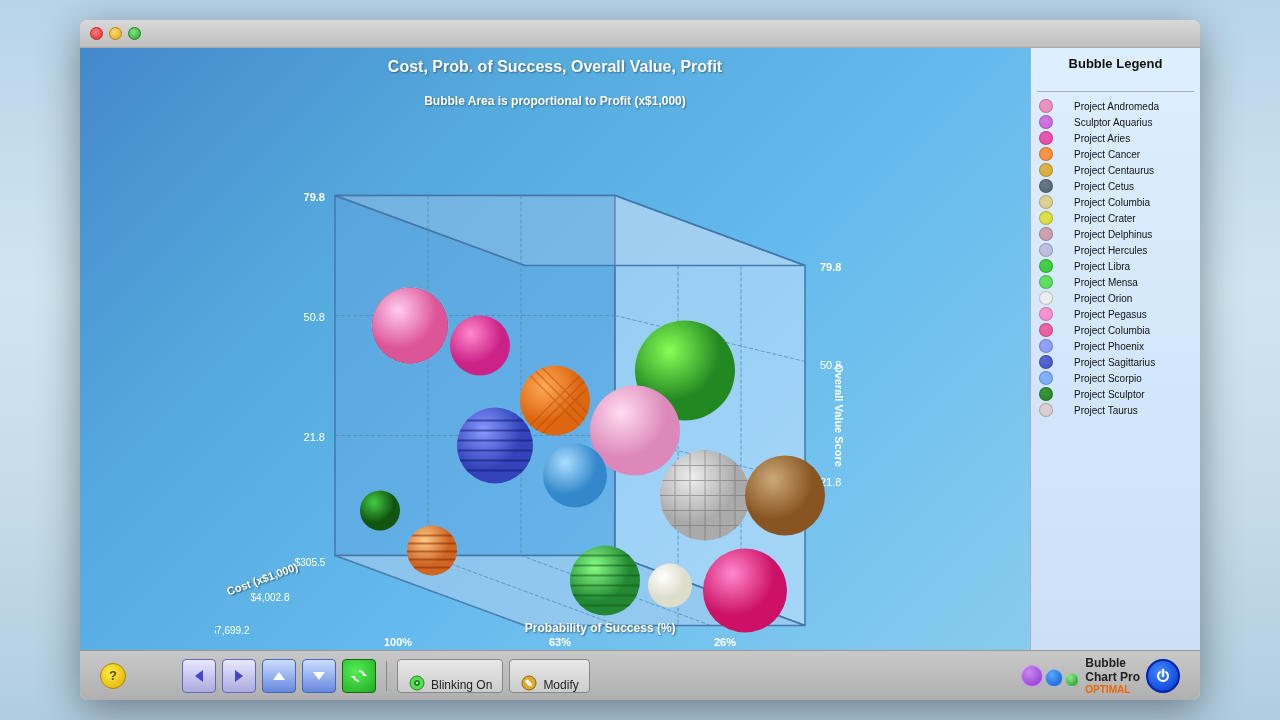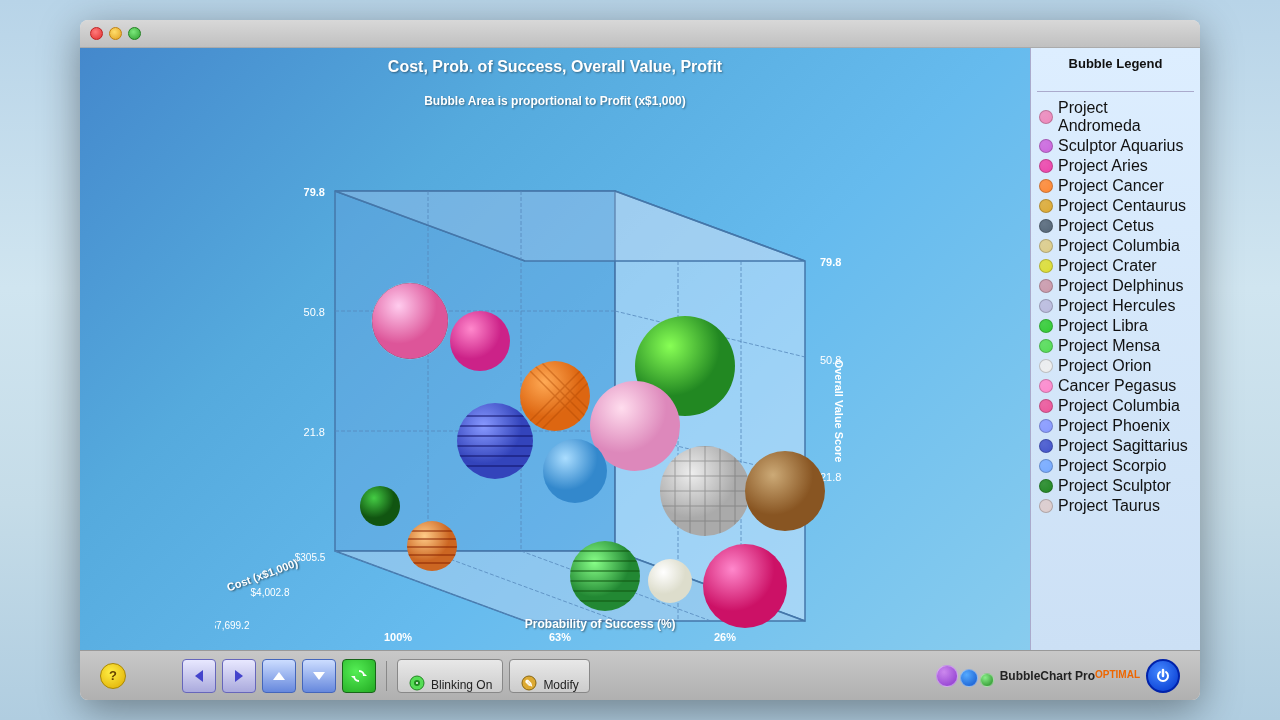--- a/index.html
+++ b/index.html
@@ -80,20 +80,21 @@
       color: #fff;
       text-shadow: 1px 1px 2px rgba(0,0,0,0.4);
       text-align: center;
     }
 
     .chart-subtitle {
       font-size: 12px;
       font-weight: bold;
       color: #fff;
       text-shadow: 1px 1px 2px rgba(0,0,0,0.4);
+      margin-bottom: 5px;
     }
 
     .chart-container {
       position: relative;
       width: 680px;
       height: 520px;
     }
 
     
     .chart-svg {
@@ -118,23 +119,23 @@
       color: #111;
       text-align: center;
       margin-bottom: 6px;
       padding-bottom: 20px;
       border-bottom: 1px solid #aac;
     }
 
     .legend-item {
       display: flex;
       align-items: center;
-      gap: 5px;
+      gap: 21px;
       padding: 1px 2px;
-      font-size: 16px;
+      font-size: 10px;
       color: #111;
       cursor: pointer;
     }
 
     .legend-bubble {
       width: 14px;
       height: 14px;
       border-radius: 50%;
       flex-shrink: 0;
       border: 1px solid rgba(0,0,0,0.2);
@@ -516,21 +517,21 @@
           <div class="legend-item">
             <div class="legend-bubble" style="background: radial-gradient(circle at 35% 30%, rgba(85, 221, 85, 0.867), rgb(85, 221, 85));"></div>
             <span>Project Mensa</span>
           </div>
           <div class="legend-item">
             <div class="legend-bubble" style="background: radial-gradient(circle at 35% 30%, rgba(238, 238, 238, 0.867), rgb(238, 238, 238));"></div>
             <span>Project Orion</span>
           </div>
           <div class="legend-item">
             <div class="legend-bubble" style="background: radial-gradient(circle at 35% 30%, rgba(255, 136, 204, 0.867), rgb(255, 136, 204));"></div>
-            <span>Cancer Pegasus</span>
+            <span>Project Pegasus</span>
           </div>
           <div class="legend-item">
             <div class="legend-bubble" style="background: radial-gradient(circle at 35% 30%, rgba(238, 85, 153, 0.867), rgb(238, 85, 153));"></div>
             <span>Project Columbia</span>
           </div>
           <div class="legend-item">
             <div class="legend-bubble" style="background: radial-gradient(circle at 35% 30%, rgba(136, 153, 255, 0.867), rgb(136, 153, 255));"></div>
             <span>Project Phoenix</span>
           </div>
           <div class="legend-item">
@@ -606,21 +607,21 @@
       <span>Modify</span>
     </div>
 
 
     <div class="brand-btn">
       <div class="brand-bubbles">
         <div class="brand-circle" style="width:22px;height:22px;background:radial-gradient(circle at 35% 30%, #cc88ee, #8833cc);"></div>
         <div class="brand-circle" style="width:18px;height:18px;background:radial-gradient(circle at 35% 30%, #55aaff, #1155cc);margin-top:4px;"></div>
         <div class="brand-circle" style="width:14px;height:14px;background:radial-gradient(circle at 35% 30%, #88ee88, #228822);margin-top:8px;"></div>
       </div>
-      <div style="display:flex;flex-direction:row;align-items:flex-start;">
+      <div style="display:flex;flex-direction:column;align-items:flex-start;">
         <span style="font-size:12px;font-weight:bold;color:#222;">Bubble</span>
         <span style="font-size:12px;font-weight:bold;color:#222;">Chart Pro</span>
         <span style="font-size:10px;font-weight:bold;color:#ee6600;">OPTIMAL</span>
       </div>
       <div class="power-btn">
         <svg width="16" height="16" viewBox="0 0 16 16">
           <path d="M8 2 L8 8" stroke="white" stroke-width="2.5" stroke-linecap="round"></path>
           <path d="M5 4 A5 5 0 1 0 11 4" stroke="white" stroke-width="2" fill="none" stroke-linecap="round"></path>
         </svg>
       </div>

